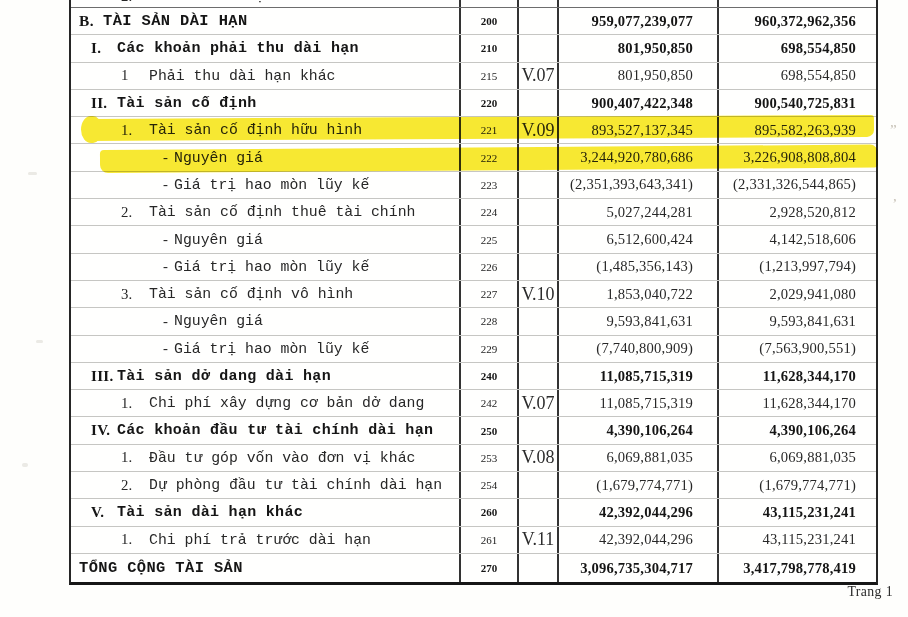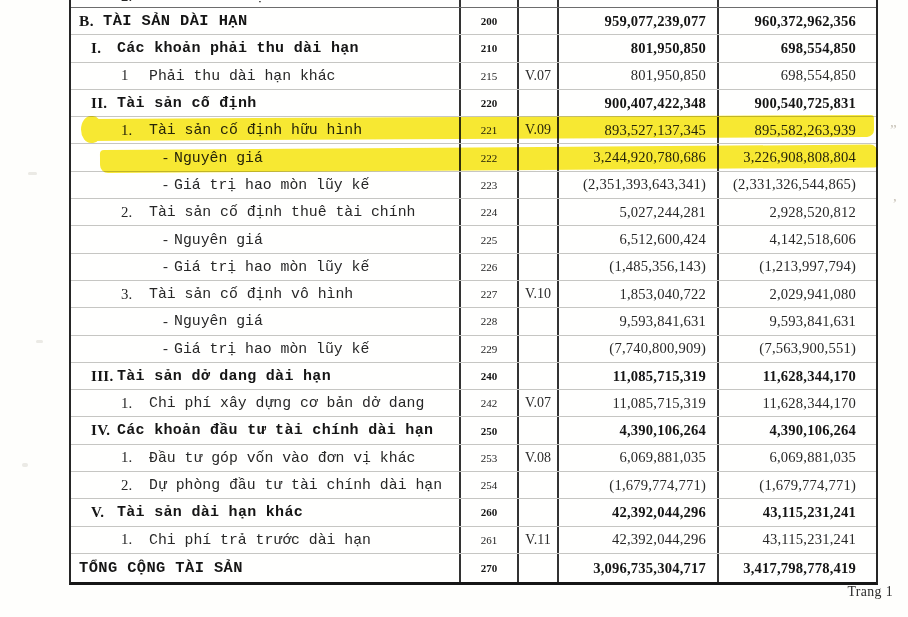--- a/index.html
+++ b/index.html
@@ -33,22 +33,22 @@
   .row.total{height:28.4px;border-bottom:none;}
   .row.clipped{height:8px;border-bottom:1.5px solid #6d6d6d;}
   .cell{
     display:flex;align-items:center;
     box-sizing:border-box;
     overflow:hidden;
     white-space:nowrap;
   }
   .name{padding-left:8px;border-right:2px solid #333;}
   .code{justify-content:center;border-right:2px solid #333;font-size:11px;}
-  .note{justify-content:center;border-right:2px solid #333;font-size:14px;color:#2c2c2c;}
-  .v1{justify-content:flex-end;padding-right:11px;border-right:2px solid #333;}
+  .note{justify-content:center;border-right:2px solid #333;font-size:18px;color:#2c2c2c;}
+  .v1{justify-content:flex-end;padding-right:24px;border-right:2px solid #333;}
   .v2{justify-content:flex-end;padding-right:20px;}
   .v1,.v2{font-size:14.6px;letter-spacing:.2px;color:#272727;}
   .prefix{display:inline-block;}
   .lbl{display:inline-block;font-family:Liberation Mono, monospace;}
   .name{font-size:14.8px;color:#272727;}
   .lv0 .name{padding-left:8px;}
   .lv1 .name{padding-left:20px;}
   .lv2 .name{padding-left:50px;}
   .lv3 .name{padding-left:92px;}
   .lv0 .prefix{min-width:24px;}

